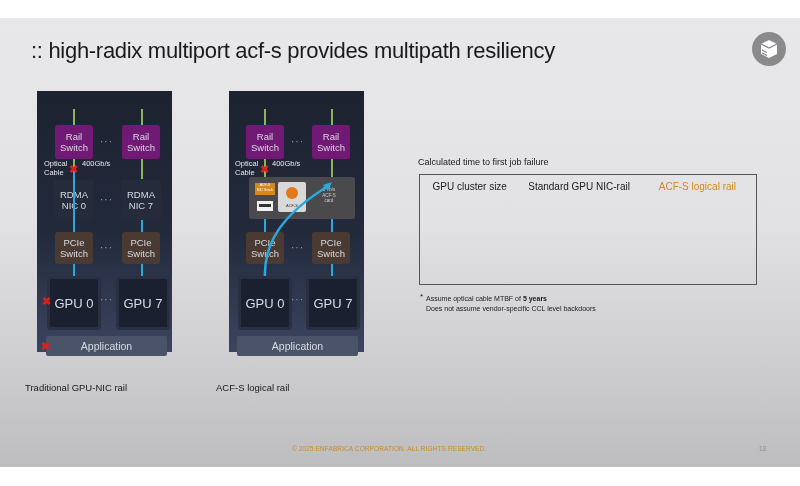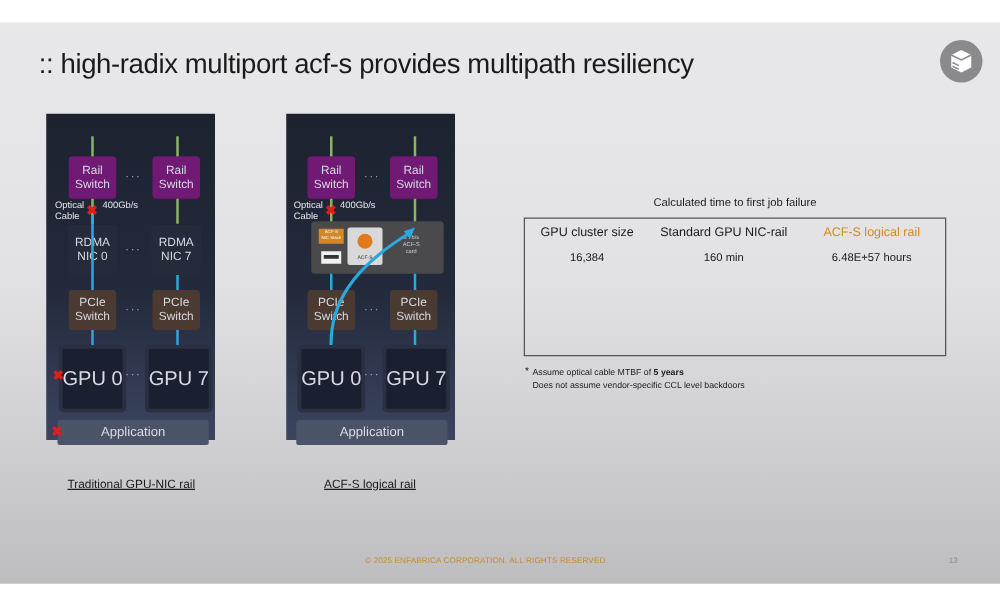--- a/index.html
+++ b/index.html
@@ -12,36 +12,36 @@
   .panel{position:absolute;top:91px;width:135px;height:261px;
     background:linear-gradient(180deg,#1d2230 0%,#232a3c 55%,#3b4560 100%);}
   .p1{left:37px;} .p2{left:229px;}
   .wire{position:absolute;width:2px;}
   .green{background:#8bb55b;} .blue{background:#29a9e0;}
   .box{position:absolute;display:flex;align-items:center;justify-content:center;text-align:center;
     color:#d8dbe2;font-size:9.5px;line-height:11px;border-radius:3px;}
   .rail{background:#701a75;width:38px;height:34px;}
   .nic{background:#252b3b;width:40px;height:40px;}
   .pcie{background:#4a3a32;width:38px;height:32px;}
-  .gpu{background:#1b2030;width:48px;height:48px;border:3px solid #2a3042;border-radius:4px;font-size:16px;}
+  .gpu{background:#1b2030;width:48px;height:48px;border:3px solid #2a3042;border-radius:4px;font-size:13px;}
   .app{background:#4b5368;width:121px;height:20px;font-size:10.5px;color:#d8dbe2;border-radius:2px;}
   .dots{position:absolute;color:#9aa0ae;font-size:10px;letter-spacing:1px;}
   .small{position:absolute;color:#e8e8ea;font-size:7.5px;line-height:8.5px;}
   .redx{position:absolute;color:#e01e1e;font-size:11px;font-weight:bold;line-height:10px;}
-  .caption{position:absolute;font-size:9.5px;color:#1a1a1a;text-align:center;width:160px;text-decoration:underline;}
+  .caption{position:absolute;font-size:9.5px;color:#1a1a1a;width:160px;}
   .acfcard{position:absolute;left:249px;top:177px;width:106px;height:42px;background:#4a4a4c;border-radius:3px;}
   .acf-orange{position:absolute;left:6px;top:6px;width:20px;height:12px;background:#d2891f;color:#fff;font-size:3.5px;line-height:5px;text-align:center;}
   .acf-chip{position:absolute;left:29px;top:5px;width:28px;height:30px;background:#d9d9d9;border-radius:2px;}
   .acf-chip .circ{position:absolute;left:8px;top:5px;width:12px;height:12px;border-radius:50%;background:#e07a1a;}
   .acf-chip .lbl{position:absolute;left:0;top:21px;width:28px;text-align:center;font-size:4px;color:#333;}
   .acf-card2{position:absolute;left:8px;top:24px;width:16px;height:10px;background:#f0f0f0;}
   .acf-card2 .in{position:absolute;left:2px;top:3px;width:12px;height:3px;background:#333;}
   .acf-text{position:absolute;left:66px;top:10px;width:28px;font-size:4.5px;line-height:5.5px;color:#cfcfcf;text-align:center;}
 
-  .tabletitle{position:absolute;left:418px;top:157px;width:340px;text-align:center;font-size:9px;color:#1a1a1a;}
+  .tabletitle{position:absolute;left:418px;top:157px;width:340px;font-size:9px;color:#1a1a1a;}
   .tbl{position:absolute;left:419px;top:174px;width:338px;height:111px;border:1.5px solid #555;box-sizing:border-box;}
   .tbl table{border-collapse:collapse;width:100%;}
   .tbl th{font-weight:normal;font-size:10px;color:#1a1a1a;height:22px;padding:0;}
   .tbl td{font-size:9px;color:#1a1a1a;height:17.5px;text-align:center;padding:0;}
   .tbl th.acf{color:#d2891f;}
   .tbl tr.bold td{font-weight:bold;}
   .c1{width:100px;} .c2{width:120px;} .c3{width:118px;}
   .note{position:absolute;left:426px;top:294px;font-size:7px;line-height:9.5px;color:#1a1a1a;}
   .note .star{position:absolute;left:-6px;top:-2px;font-size:8px;}
   .footer{position:absolute;left:292px;top:445px;font-size:6.5px;color:#c98a2a;letter-spacing:0.1px;}
@@ -165,25 +165,20 @@
 
 <div class="tabletitle">Calculated time to first job failure</div>
 <div class="tbl">
   <table>
     <tbody>
         <tr>
       <th class="c1">GPU cluster size</th>
       <th class="c2">Standard GPU NIC-rail</th>
       <th class="c3 acf">ACF-S logical rail</th>
     </tr>
-    <tr>
-      <td>16,384</td>
-      <td>160 min</td>
-      <td>6.48E+57 hours</td>
-    </tr>
   </tbody>
     </table>
 </div>
 
 <div class="note">
   <span class="star">*</span>
   <div><span>Assume optical cable MTBF of </span><b>5 years</b></div>
   <div>Does not assume vendor-specific CCL level backdoors</div>
 </div>
 

